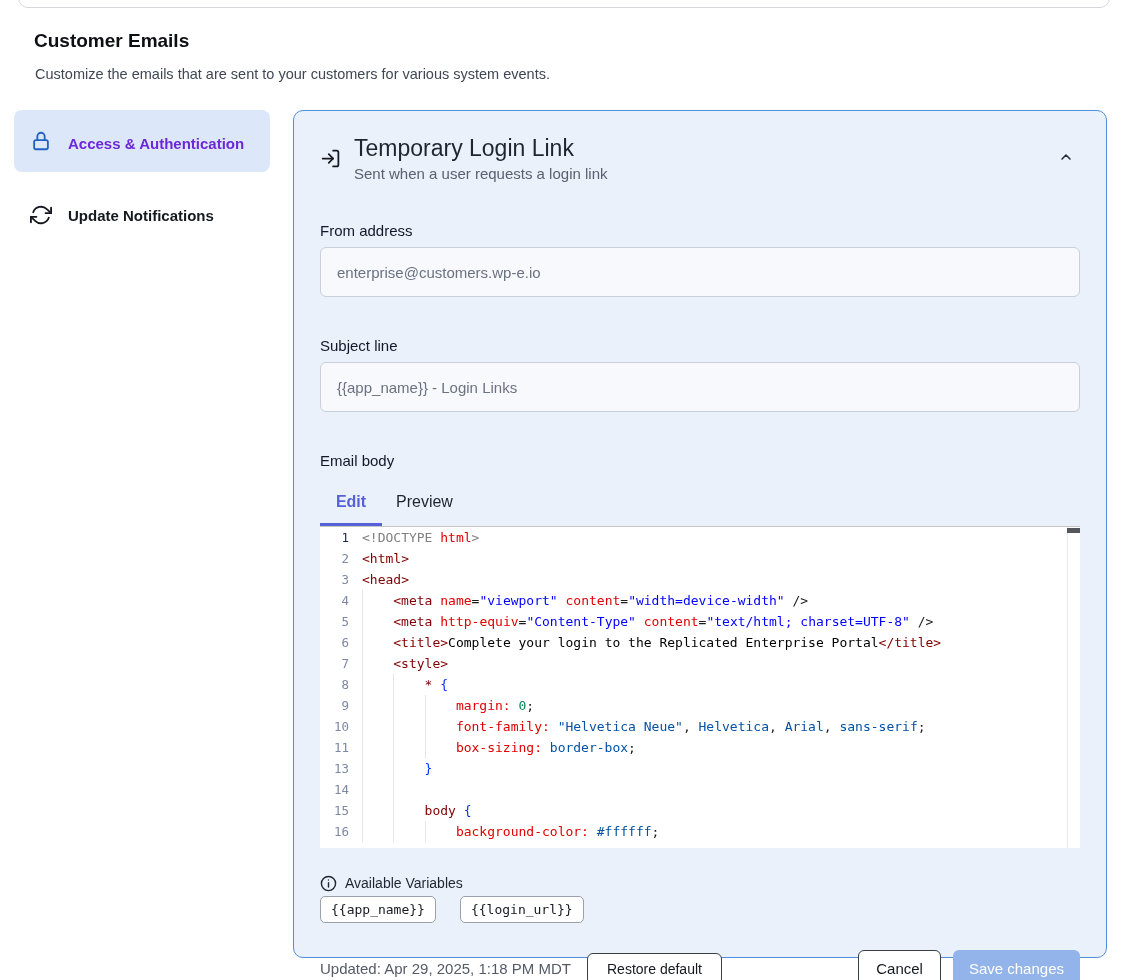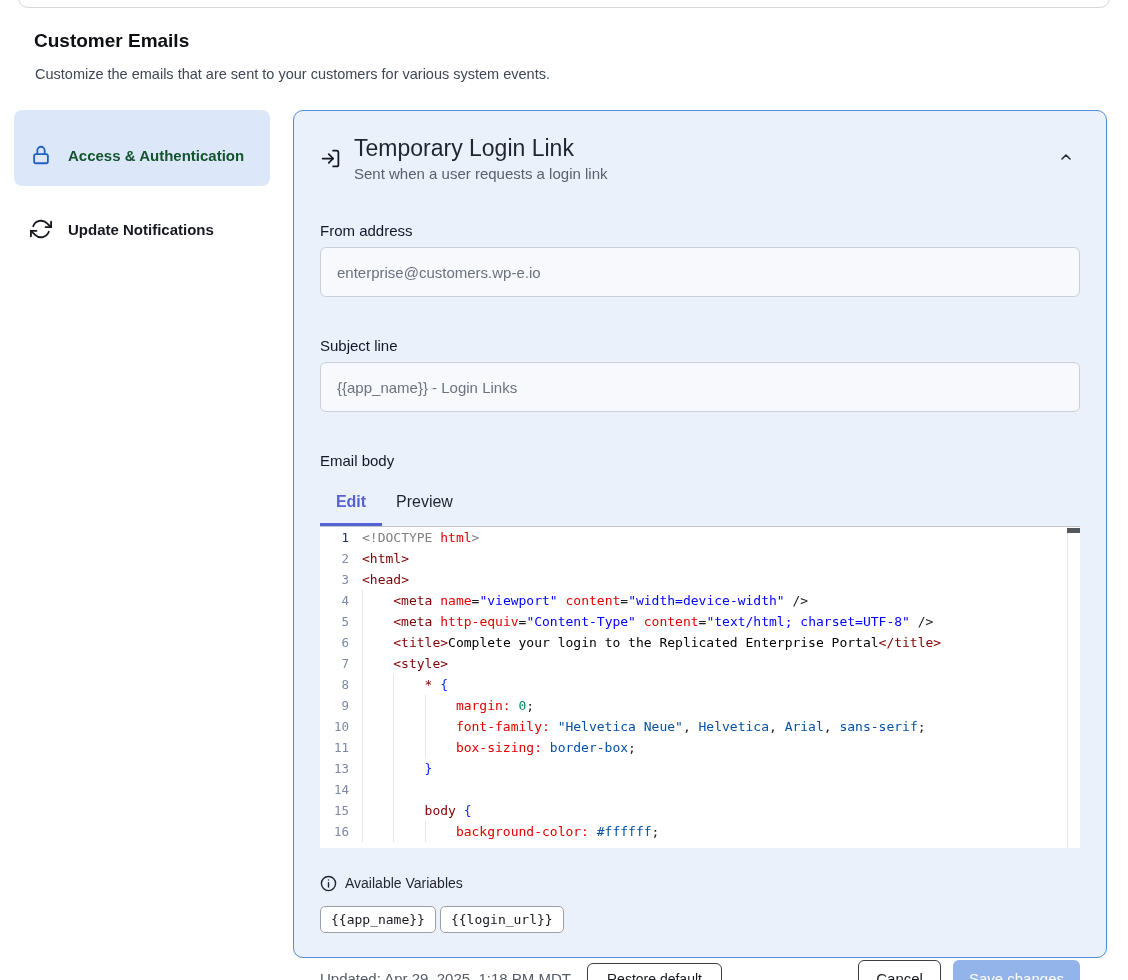--- a/index.html
+++ b/index.html
@@ -11,21 +11,21 @@
   .top-edge { position:absolute; top:-18px; left:18px; right:18px; height:26px;
     border:1px solid #d5d7da; border-radius:10px; background:#fff; }
 
   .page-title { position:absolute; left:34px; top:30px; font-size:19px; font-weight:700; color:#0d0f13; }
   .page-subtitle { position:absolute; left:35px; top:66px; font-size:14.5px; color:#3f4754; }
 
   
   .sidebar { position:absolute; left:14px; top:110px; width:256px; }
   .side-item { display:flex; align-items:center; gap:16px; padding:14px 16px;
     border-radius:8px; font-size:15px; font-weight:600; cursor:pointer; }
-  .side-item.active { background:#dce8f9; color:#14532d; padding-top:34px; padding-bottom:20px; }
+  .side-item.active { background:#dce8f9; color:#6d28d9; padding-top:20px; padding-bottom:20px;align-items:flex-end; }
   .side-item + .side-item { margin-top:18px; color:#15181e; }
   .side-item .ic { flex:0 0 22px; display:flex; align-items:center; }
 
   
   .panel { position:absolute; left:293px; top:110px; width:814px; height:848px;
     background:#ebf1fb; border:1px solid #4e8fdc; border-radius:10px; padding:24px 26px; }
 
   .panel-header { display:flex; align-items:center; }
   .panel-header .login-ic { flex:0 0 34px; padding-top:4px; }
   .ph-text { flex:1; }
@@ -64,21 +64,21 @@
   .tk-num { color:#098658; }
   .tk-brace { color:#0431fa; }
   .tk-plain { color:#1b1b1b; }
   .scrolltrack { position:absolute; top:0; right:0; width:13px; height:100%;
     border-left:1px solid #e8e8e8; }
   .scrollthumb { position:absolute; top:1px; right:0; width:13px; height:5px; background:#54585d; cursor:grab; }
 
   
   .vars-head { display:flex; align-items:flex-start; gap:8px; margin-top:27px; }
   .vars-label { font-size:14px; color:#1f2430; }
-  .chips { display:flex; gap:4px; margin-top:10px; }
+  .chips { display:flex; gap:24px; }
   .chip { background:#ffffff; border:1px solid #9aa1ab; border-radius:5px; padding:5px 10px;
     font-family:"DejaVu Sans Mono", monospace; font-size:13px; color:#15181e; cursor:pointer; }
 
   
   .panel-footer { display:flex; align-items:center; margin-top:27px; }
   .updated { font-size:15px; color:#555b66; }
   .btn { border-radius:6px; cursor:pointer; font-family:"Liberation Sans", sans-serif; }
   .btn-restore { margin-left:16px; background:#ffffff; border:1px solid #3a3f46;
     padding:7px 19px; font-size:14px; color:#15181e; }
   .spacer { flex:1; }

